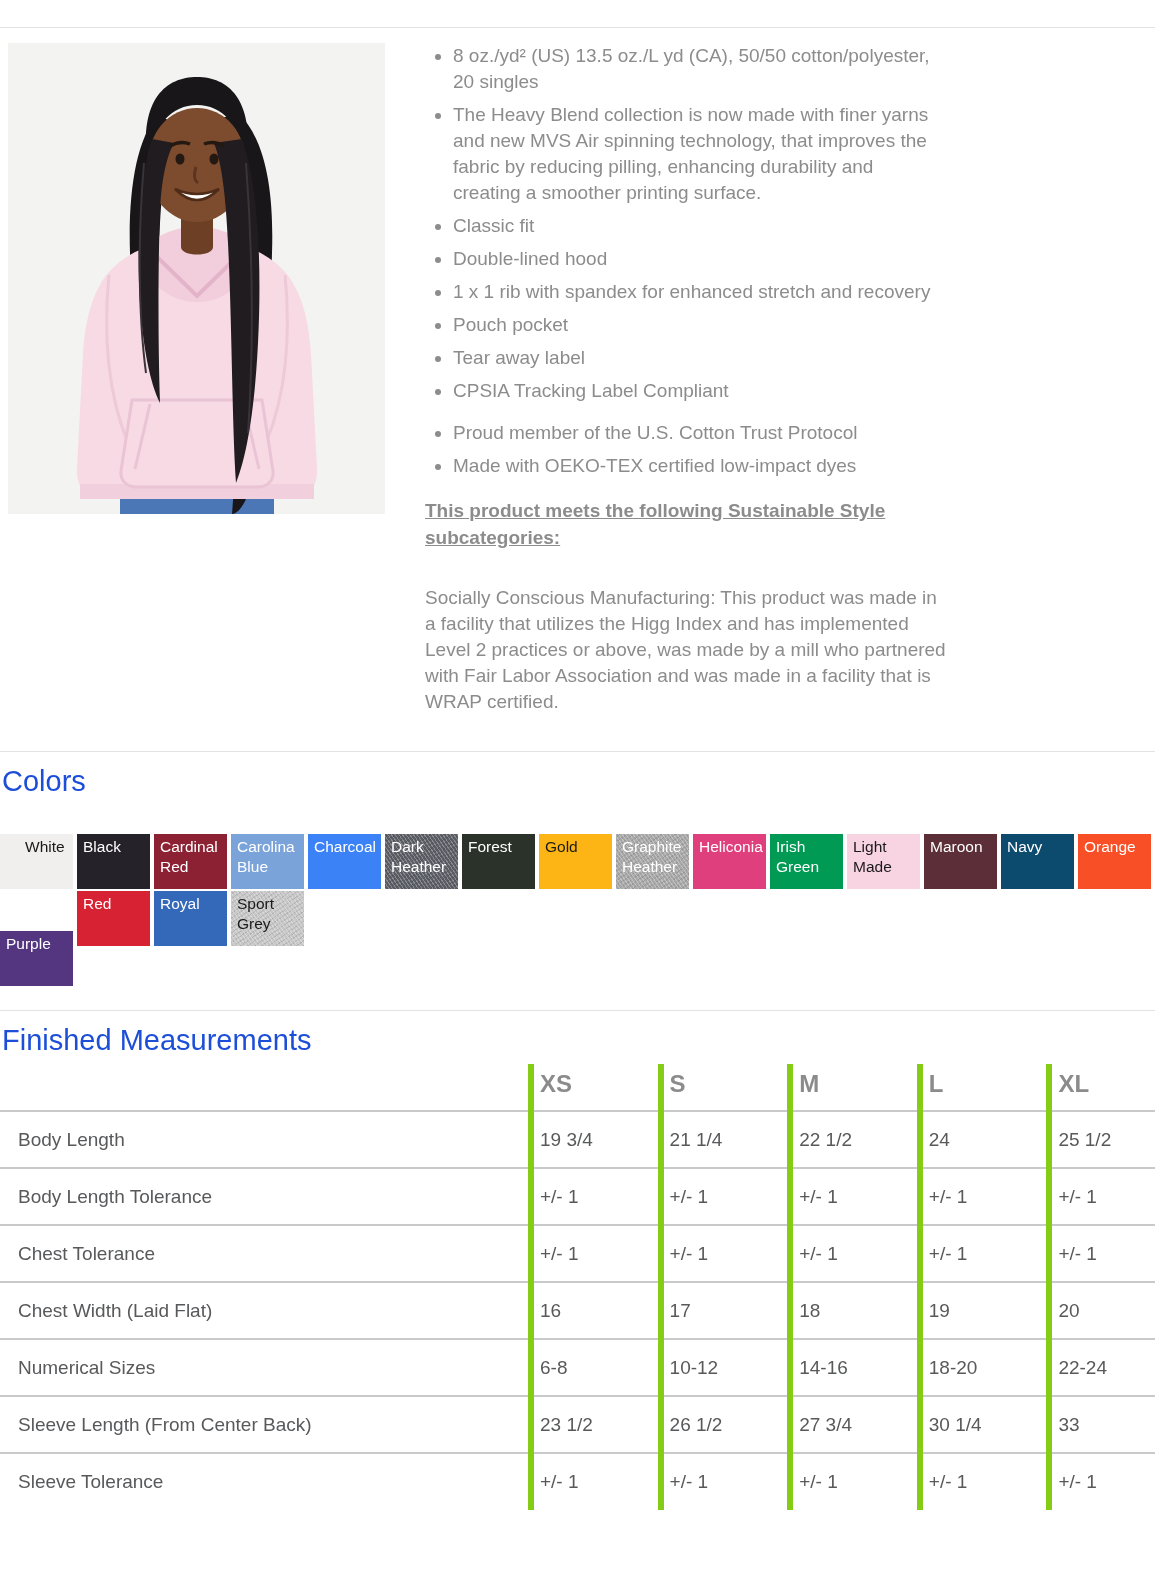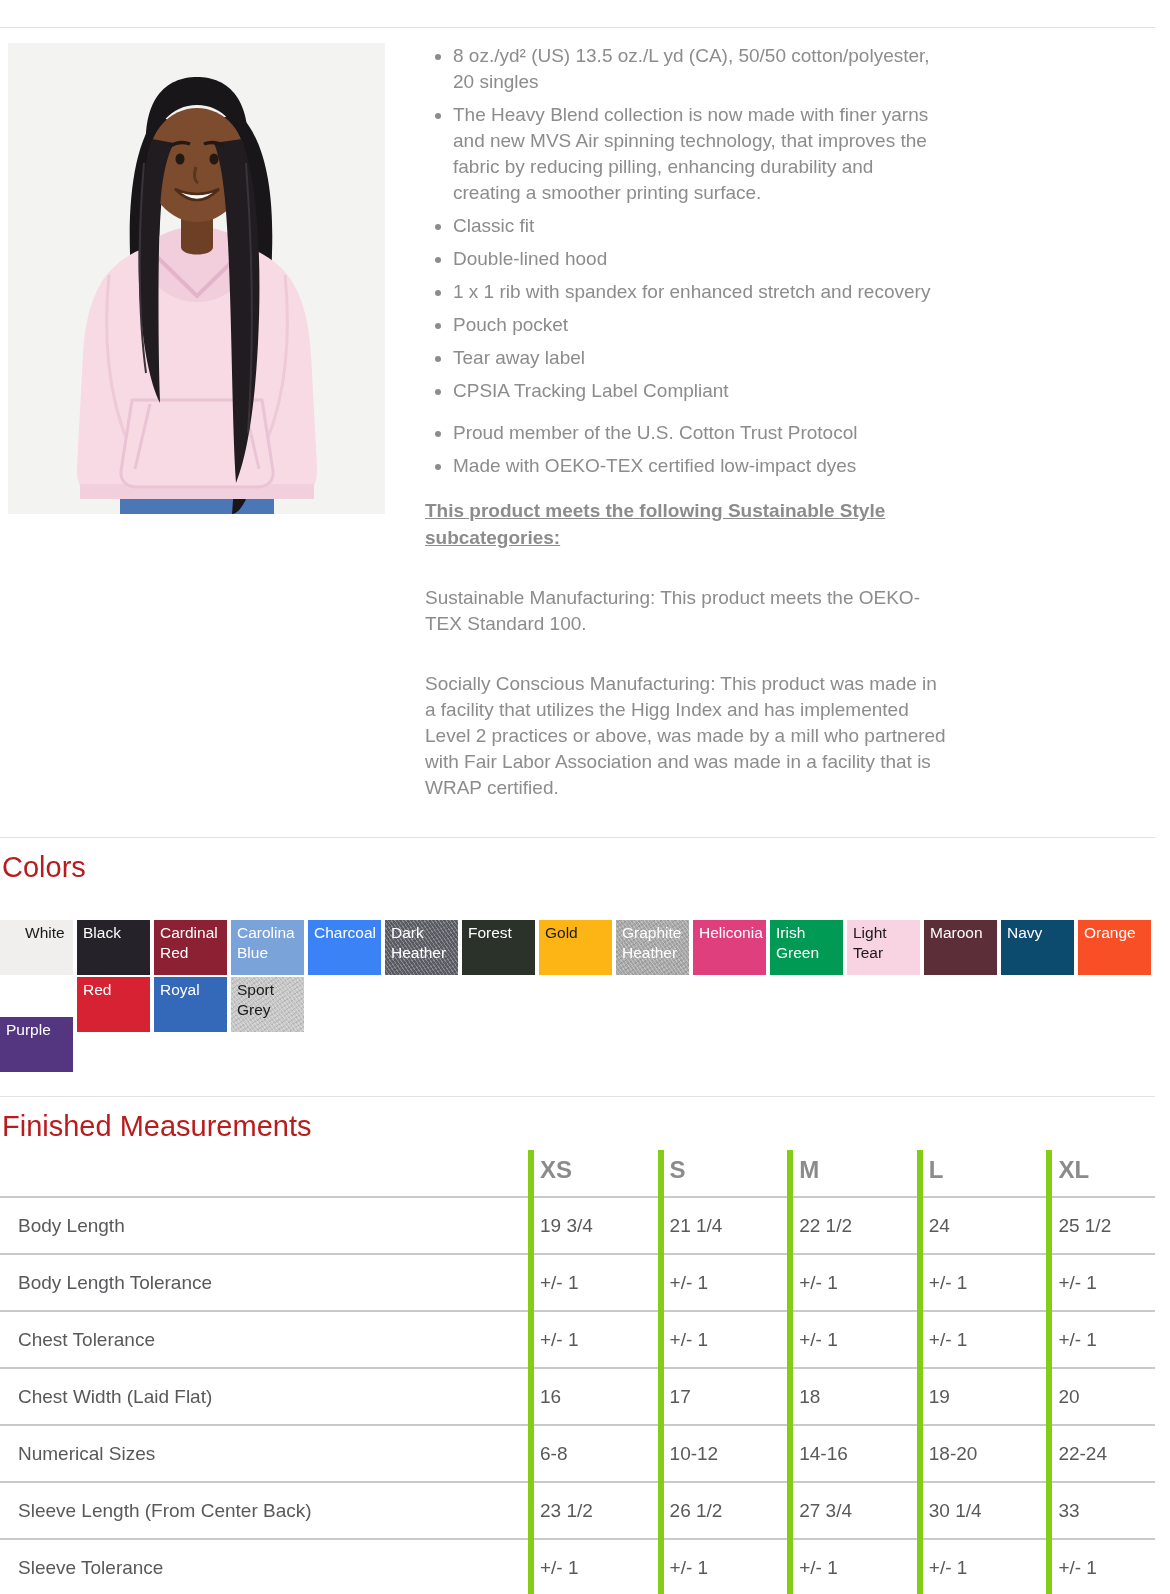--- a/index.html
+++ b/index.html
@@ -15,21 +15,21 @@
   ul.features li{margin-bottom:7px;white-space:pre-line;}
   ul.features li::marker{color:#8c8c8c;}
   ul.features.secondary{margin-top:16px;}
   .subcat{font-size:19px;line-height:27px;font-weight:bold;color:#8c8c8c;
           text-decoration:underline;margin:18px 0 0;white-space:pre-line;}
   .para{margin:34px 0 0;white-space:pre-line;}
 
   
   .colors-section{margin-top:36px;border-top:1px solid #e3e3e3;}
   .measurements-section{margin-top:22px;border-top:1px solid #e3e3e3;}
-  .section-title{font-size:29px;line-height:40px;font-weight:400;color:#b91c1c;
+  .section-title{font-size:29px;line-height:40px;font-weight:400;color:#1d4ed8;
                  margin:9px 0 0 2px;}
 
   
   .swatches{margin-top:33px;display:flex;flex-wrap:wrap;width:1170px;}
   .swatch{width:73px;height:55px;margin:0 4px 2px 0;box-sizing:border-box;
           padding:3px 2px 0 6px;font-size:15.5px;line-height:20px;overflow:hidden;
           cursor:pointer;}
   .heather{background-image:
       repeating-linear-gradient(55deg, rgba(255,255,255,.28) 0 1px, transparent 1px 3px),
       repeating-linear-gradient(-35deg, rgba(0,0,0,.10) 0 1px, transparent 1px 4px);}
@@ -110,22 +110,20 @@
         <li>Pouch pocket</li>
         <li>Tear away label</li>
         <li>CPSIA Tracking Label Compliant</li>
       </ul>
       <ul class="features secondary">
         <li>Proud member of the U.S. Cotton Trust Protocol</li>
         <li>Made with OEKO-TEX certified low-impact dyes</li>
       </ul>
       <h3 class="subcat">This product meets the following Sustainable Style
 subcategories:</h3>
-      <p class="para">Sustainable Manufacturing: This product meets the OEKO-
-TEX Standard 100.</p>
       <p class="para">Socially Conscious Manufacturing: This product was made in
 a facility that utilizes the Higg Index and has implemented
 Level 2 practices or above, was made by a mill who partnered
 with Fair Labor Association and was made in a facility that is
 WRAP certified.</p>
     </div>
   </div>
 
   <section class="colors-section">
     <h2 class="section-title">Colors</h2>
@@ -134,21 +132,21 @@
       <div class="swatch" style="background-color: rgb(37, 34, 42); color: rgb(255, 255, 255);">Black</div>
       <div class="swatch" style="background-color: rgb(140, 33, 52); color: rgb(255, 255, 255);">Cardinal Red</div>
       <div class="swatch" style="background-color: rgb(122, 163, 218); color: rgb(255, 255, 255);">Carolina Blue</div>
       <div class="swatch" style="background-color: #3b82f6; color: rgb(255, 255, 255);">Charcoal</div>
       <div class="swatch heather" style="background-color: rgb(92, 94, 102); color: rgb(255, 255, 255);">Dark Heather</div>
       <div class="swatch" style="background-color: rgb(42, 50, 42); color: rgb(255, 255, 255);">Forest</div>
       <div class="swatch" style="background-color: rgb(253, 181, 21); color: rgb(26, 26, 26);">Gold</div>
       <div class="swatch heather" style="background-color: rgb(168, 168, 169); color: rgb(255, 255, 255);">Graphite Heather</div>
       <div class="swatch" style="background-color: rgb(223, 63, 125); color: rgb(255, 255, 255);">Heliconia</div>
       <div class="swatch" style="background-color: rgb(0, 154, 84); color: rgb(255, 255, 255);">Irish Green</div>
-      <div class="swatch" style="background-color: rgb(248, 211, 226); color: rgb(26, 26, 26);">Light Tear</div>
+      <div class="swatch" style="background-color: rgb(248, 211, 226); color: rgb(26, 26, 26);">Light Made</div>
       <div class="swatch" style="background-color: rgb(92, 47, 56); color: rgb(255, 255, 255);">Maroon</div>
       <div class="swatch" style="background-color: #0c4a6e; color: rgb(255, 255, 255);">Navy</div>
       <div class="swatch" style="background-color: rgb(249, 79, 38); color: rgb(255, 255, 255);">Orange</div>
       <div class="swatch" style="background-color: rgb(83, 53, 128); color: rgb(255, 255, 255); margin-top: 40px;">Purple</div>
       <div class="swatch" style="background-color: rgb(214, 34, 51); color: rgb(255, 255, 255);">Red</div>
       <div class="swatch" style="background-color: rgb(52, 104, 184); color: rgb(255, 255, 255);">Royal</div>
       <div class="swatch heather" style="background-color: rgb(200, 199, 199); color: rgb(26, 26, 26);">Sport Grey</div>
     </div>
   </section>
 

